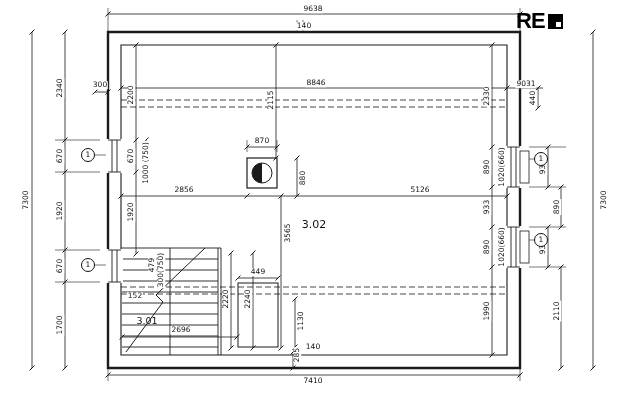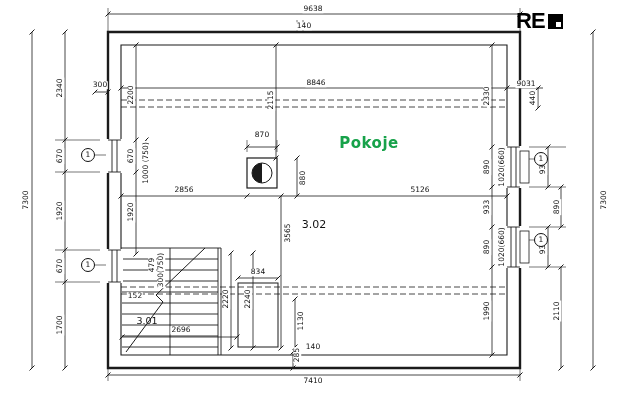--- a/index.html
+++ b/index.html
@@ -132,48 +132,47 @@
       <span class="dim" style="left: 60px; top: 325px; transform: translate(-50%, -50%) rotate(-90deg);">1700</span>
       <span class="dim" style="left: 26px; top: 200px; transform: translate(-50%, -50%) rotate(-90deg);">7300</span>
       <span class="dim" style="left: 131px; top: 95px; transform: translate(-50%, -50%) rotate(-90deg);">2200</span>
       <span class="dim" style="left: 131px; top: 156px; transform: translate(-50%, -50%) rotate(-90deg);">670</span>
       <span class="dim" style="left: 146px; top: 163px; transform: translate(-50%, -50%) rotate(-90deg);">1000 (750)</span>
       <span class="dim" style="left: 131px; top: 212px; transform: translate(-50%, -50%) rotate(-90deg);">1920</span>
       <span class="dim" style="left: 152px; top: 265px; transform: translate(-50%, -50%) rotate(-90deg);">479</span>
       <span class="dim" style="left: 161px; top: 270px; transform: translate(-50%, -50%) rotate(-90deg);">300(750)</span>
       <span class="dim" style="left: 135px; top: 296px; transform: translate(-50%, -50%) rotate(0deg);">152</span>
       <span class="dim" style="left: 271px; top: 100px; transform: translate(-50%, -50%) rotate(-90deg);">2115</span>
-      <span class="dim" style="left: 262px; top: 135px; transform: translate(-50%, -50%) rotate(0deg);">870</span>
+      <span class="dim" style="left: 262px; top: 141px; transform: translate(-50%, -50%) rotate(0deg);">870</span>
       <span class="dim" style="left: 303px; top: 178px; transform: translate(-50%, -50%) rotate(-90deg);">880</span>
       <span class="dim" style="left: 184px; top: 190px; transform: translate(-50%, -50%) rotate(0deg);">2856</span>
       <span class="dim" style="left: 420px; top: 190px; transform: translate(-50%, -50%) rotate(0deg);">5126</span>
       <span class="dim" style="left: 288px; top: 233px; transform: translate(-50%, -50%) rotate(-90deg);">3565</span>
       <span class="dim" style="left: 487px; top: 96px; transform: translate(-50%, -50%) rotate(-90deg);">2330</span>
       <span class="dim" style="left: 487px; top: 167px; transform: translate(-50%, -50%) rotate(-90deg);">890</span>
       <span class="dim" style="left: 487px; top: 207px; transform: translate(-50%, -50%) rotate(-90deg);">933</span>
       <span class="dim" style="left: 487px; top: 247px; transform: translate(-50%, -50%) rotate(-90deg);">890</span>
       <span class="dim" style="left: 487px; top: 311px; transform: translate(-50%, -50%) rotate(-90deg);">1990</span>
       <span class="dim" style="left: 502px; top: 167px; transform: translate(-50%, -50%) rotate(-90deg);">1020(660)</span>
       <span class="dim" style="left: 543px; top: 167px; transform: translate(-50%, -50%) rotate(-90deg);">930</span>
       <span class="dim" style="left: 557px; top: 207px; transform: translate(-50%, -50%) rotate(-90deg);">890</span>
       <span class="dim" style="left: 502px; top: 247px; transform: translate(-50%, -50%) rotate(-90deg);">1020(660)</span>
       <span class="dim" style="left: 543px; top: 247px; transform: translate(-50%, -50%) rotate(-90deg);">930</span>
       <span class="dim" style="left: 557px; top: 311px; transform: translate(-50%, -50%) rotate(-90deg);">2110</span>
       <span class="dim" style="left: 604px; top: 200px; transform: translate(-50%, -50%) rotate(-90deg);">7300</span>
       <span class="dim" style="left: 226px; top: 299px; transform: translate(-50%, -50%) rotate(-90deg);">2220</span>
       <span class="dim" style="left: 248px; top: 299px; transform: translate(-50%, -50%) rotate(-90deg);">2240</span>
-      <span class="dim" style="left: 258px; top: 272px; transform: translate(-50%, -50%) rotate(0deg);">834</span>
+      <span class="dim" style="left: 258px; top: 272px; transform: translate(-50%, -50%) rotate(0deg);">449</span>
       <span class="dim" style="left: 301px; top: 321px; transform: translate(-50%, -50%) rotate(-90deg);">1130</span>
       <span class="dim" style="left: 181px; top: 330px; transform: translate(-50%, -50%) rotate(0deg);">2696</span>
       <span class="dim" style="left: 297px; top: 355px; transform: translate(-50%, -50%) rotate(-90deg);">285</span>
       <span class="dim" style="left: 313px; top: 347px; transform: translate(-50%, -50%) rotate(0deg);">140</span>
       <span class="dim" style="left: 313px; top: 381px; transform: translate(-50%, -50%) rotate(0deg);">7410</span>
     </div>
 
-  <div class="room-label pokoje" style="left:369px;top:143px">Pokoje</div>
   <div class="room-label room-num" style="left:314px;top:224px">3.02</div>
   <div class="room-label room-num-sm" style="left:147px;top:320px">3.01</div>
 
   <div class="marker" style="left:88px;top:155px">1</div>
   <div class="marker" style="left:88px;top:265px">1</div>
   <div class="marker" style="left:541px;top:159px">1</div>
   <div class="marker" style="left:541px;top:240px">1</div>
 
   <div class="logo">
     <div class="logo-row">

